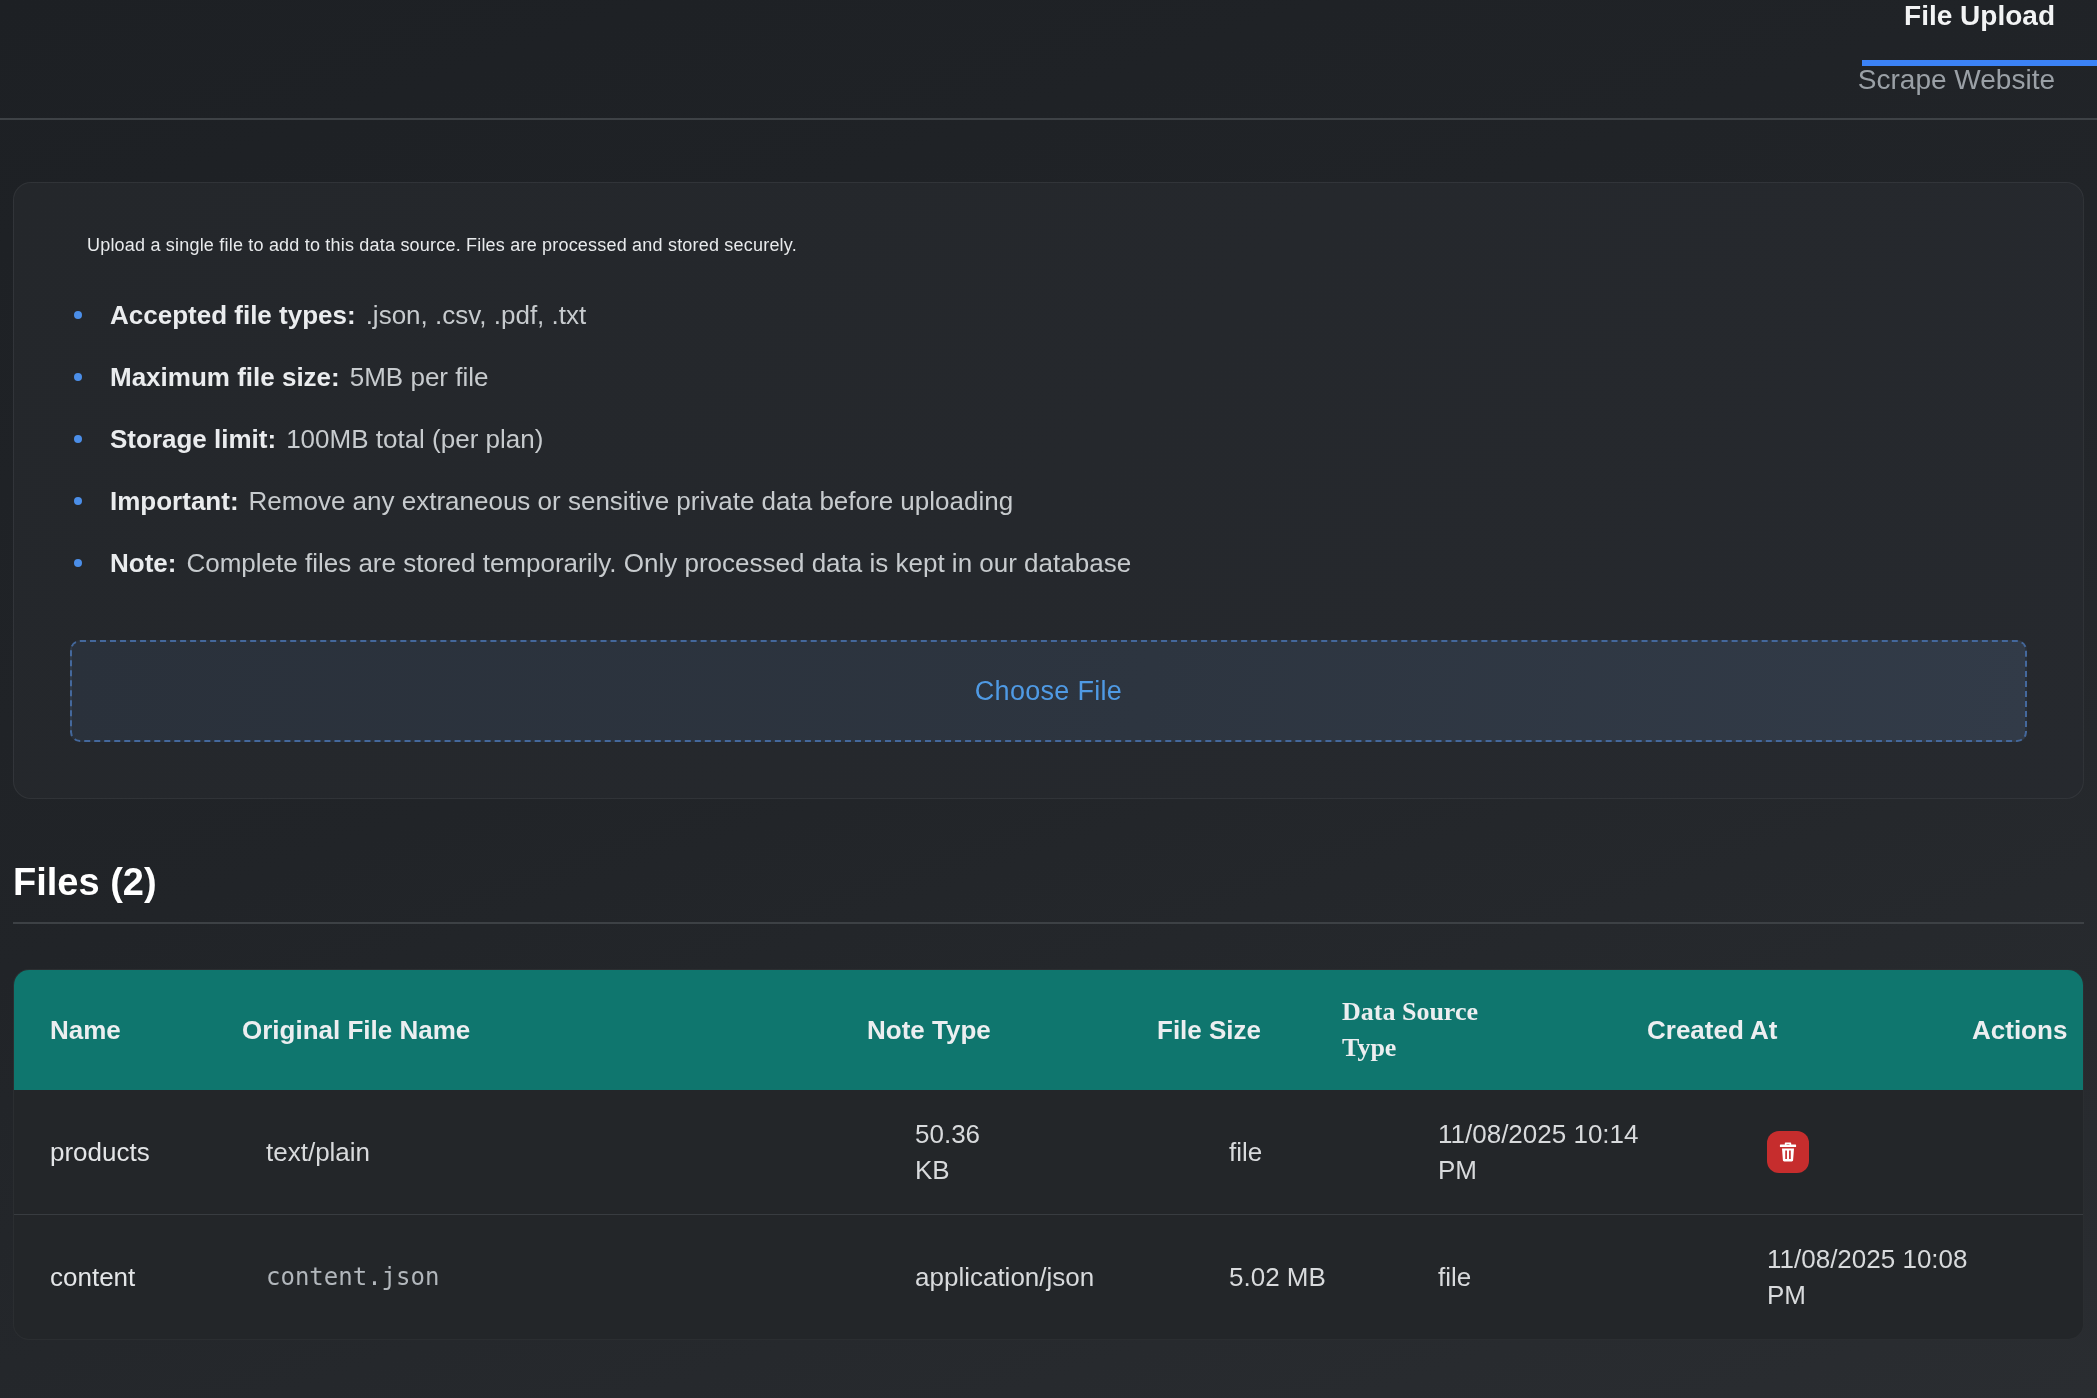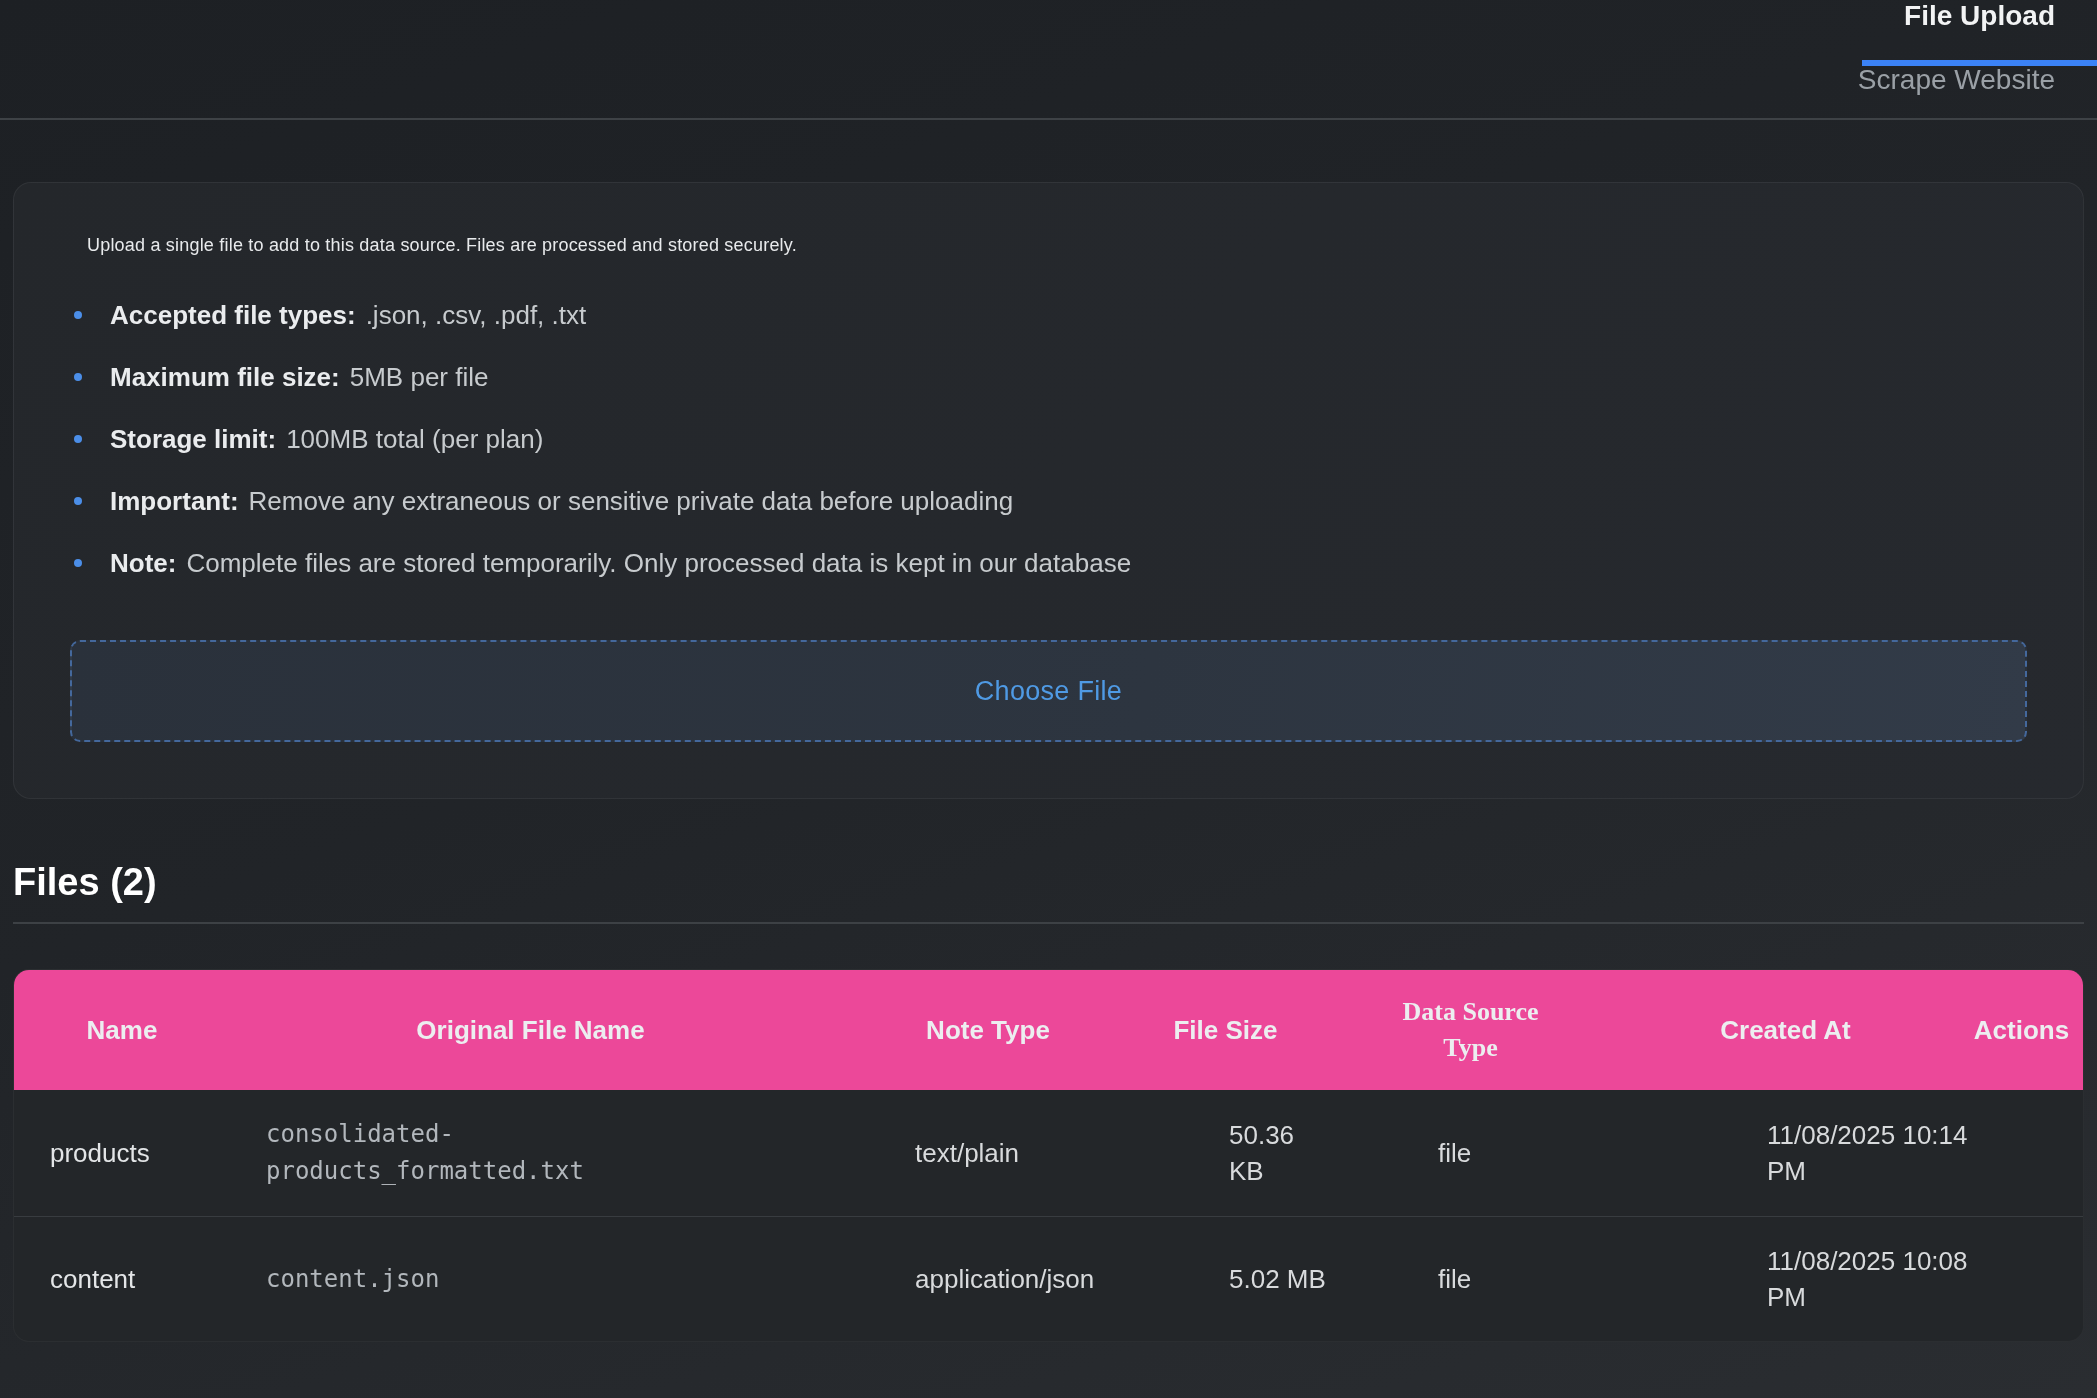--- a/index.html
+++ b/index.html
@@ -66,21 +66,21 @@
   .table{
     margin:45px 13px 0;border-radius:16px;overflow:hidden;
     background:#232629;border:1px solid rgba(255,255,255,0.04);
   }
   .trow{
     display:grid;
     grid-template-columns:192px 625px 290px 185px 305px 325px 1fr;
     align-items:center;
   }
   .cell{padding:0 12px 0 36px;font-size:26px;line-height:36px;}
-  .thead{background:#ec4899;padding:24px 0;text-align:center;}
+  .thead{background:#0f766e;padding:24px 0;}
   .thead .cell{font-weight:600;color:#eceef0;}
   .thead .cell span{display:inline-block;white-space:nowrap;}
   .thead .cell.wrap span{white-space:normal;max-width:170px;font-family:Liberation Serif, serif;}
   .row{padding:26px 0;gap:24px;}
   .row+.row{border-top:1px solid #383c40;}
   .cell-name{color:#e3e5e7;}
   .cell-orig span{
     font-family:"DejaVu Sans Mono","Liberation Mono",monospace;
     font-size:24px;line-height:37px;color:#b2b7bc;
     display:inline-block;max-width:420px;
@@ -141,21 +141,20 @@
       <div class="cell"><span>Original File Name</span></div>
       <div class="cell"><span>Note Type</span></div>
       <div class="cell"><span>File Size</span></div>
       <div class="cell wrap"><span>Data Source Type</span></div>
       <div class="cell"><span>Created At</span></div>
       <div class="cell"><span>Actions</span></div>
     </div>
 
     <div class="trow row">
       <div class="cell cell-name">products</div>
-      <div class="cell cell-orig"><span>consolidated-products_formatted.txt</span></div>
       <div class="cell">text/plain</div>
       <div class="cell cell-size"><span>50.36 KB</span></div>
       <div class="cell">file</div>
       <div class="cell cell-date"><span>11/08/2025 10:14 PM</span></div>
       <div class="cell">
         <button class="delete-btn">
           <span>
             <svg width="24" height="24" viewBox="0 0 24 24">
               <path fill="#ffffff" d="M9.8 2.6h4.4c.6 0 1 .45 1 1v1h4.3a.6.6 0 0 1 .6.6v1.2a.6.6 0 0 1-.6.6H4.5a.6.6 0 0 1-.6-.6V5.2a.6.6 0 0 1 .6-.6h4.3v-1c0-.55.4-1 1-1zm.7 1.5v.5h3v-.5h-3z"></path>
               <path fill="#ffffff" d="M6 8.6h12l-.9 11.6c-.05.7-.6 1.2-1.3 1.2H8.2c-.7 0-1.25-.5-1.3-1.2L6 8.6z"></path>

